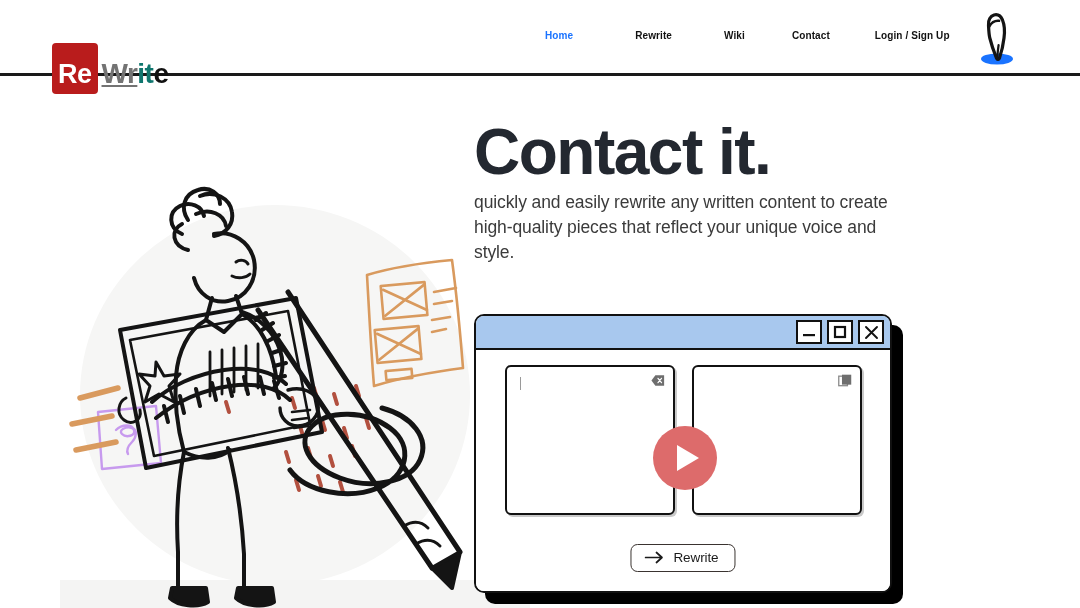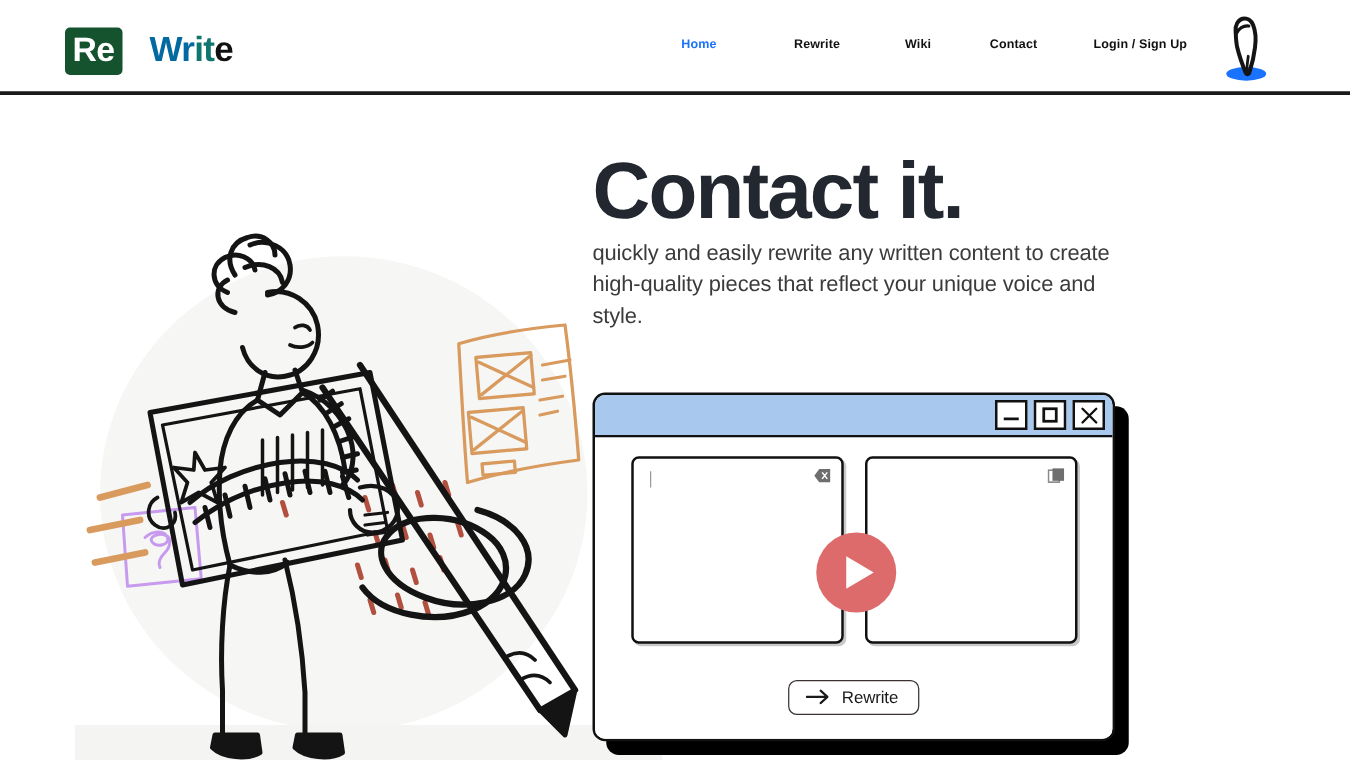--- a/index.html
+++ b/index.html
@@ -38,30 +38,31 @@
     left: 52px;
     top: 22px;
     display: flex;
     align-items: baseline;
     font-size: 28px;
     font-weight: bold;
     letter-spacing: -0.5px;
     line-height: 1;
   }
   .logo-box {
-    background: #14532d;
+    background: #b91c1c;
     color: #ffffff;
-    padding: 5px 6px 6px 6px;
+    padding: 18px 6px 6px 6px;
     border-radius: 4px;
     font-size: 27px;
     font-weight: bold;
     line-height: 1;
     display: inline-block;
-  }
-  .logo-wr { color: #0369a1; margin-left: 22px; }
+    margin-top: 21px;
+  }
+  .logo-wr { color: #737373; margin-left: 4px; text-decoration: underline; }
   .logo-it { color: #0f766e; }
   .logo-e  { color: #111111; }
 
   .nav {
     position: absolute;
     left: 545px;
     top: 30px;
     display: flex;
     align-items: center;
     gap: 0px;

